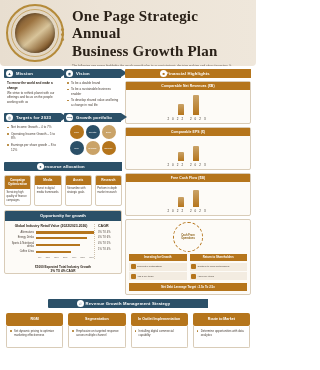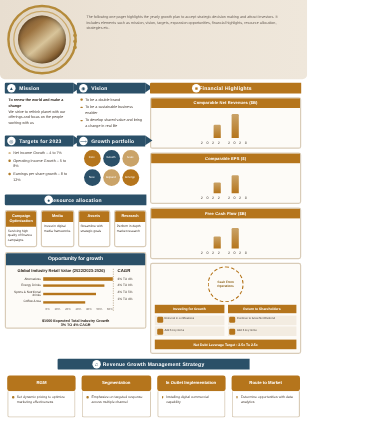--- a/index.html
+++ b/index.html
@@ -175,20 +175,24 @@
   <div class="header">
     <div class="hdr-ring">
       <div class="hdr-photo"></div>
       <div class="hdr-dots">
           <i></i>
           <i></i>
           <i></i>
         </div>
     </div>
     <div class="hdr-text">
+      <div class="hdr-title">
+        <div>One Page Strategic Annual</div>
+        <div>Business Growth Plan</div>
+      </div>
       <div class="hdr-sub">The following one pager highlights the yearly growth plan to accept strategic decision making and attract investors. It includes elements such as mission, vision, targets, expansion opportunities, financial highlights, resource allocation, strategies etc.</div>
     </div>
   </div>
 
   <div class="body">
 
     <div class="colL">
 
       <div class="pair">
         <div class="half">

